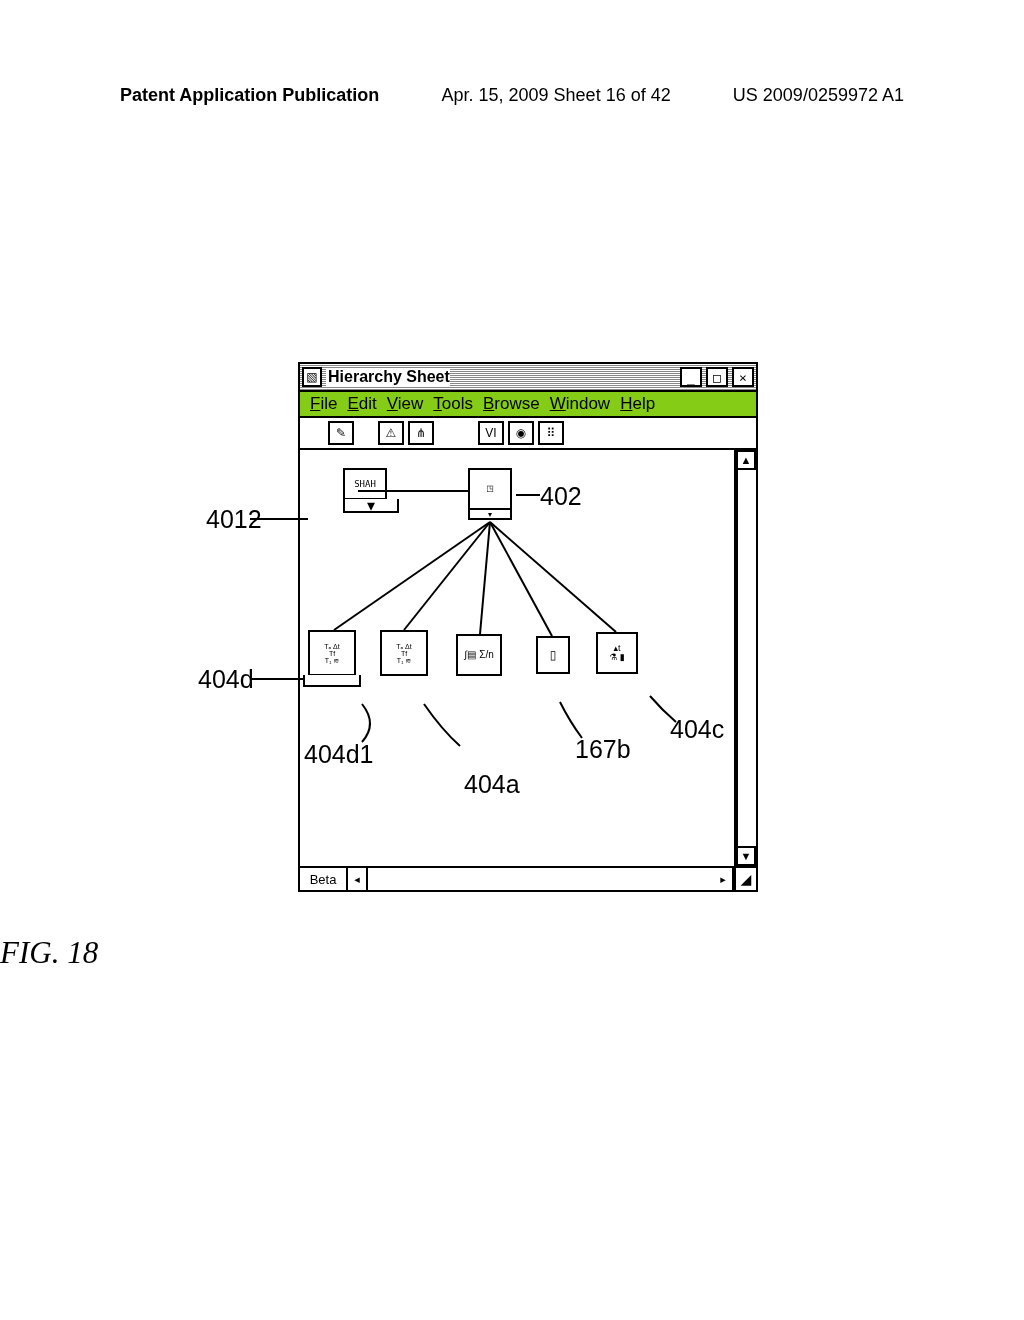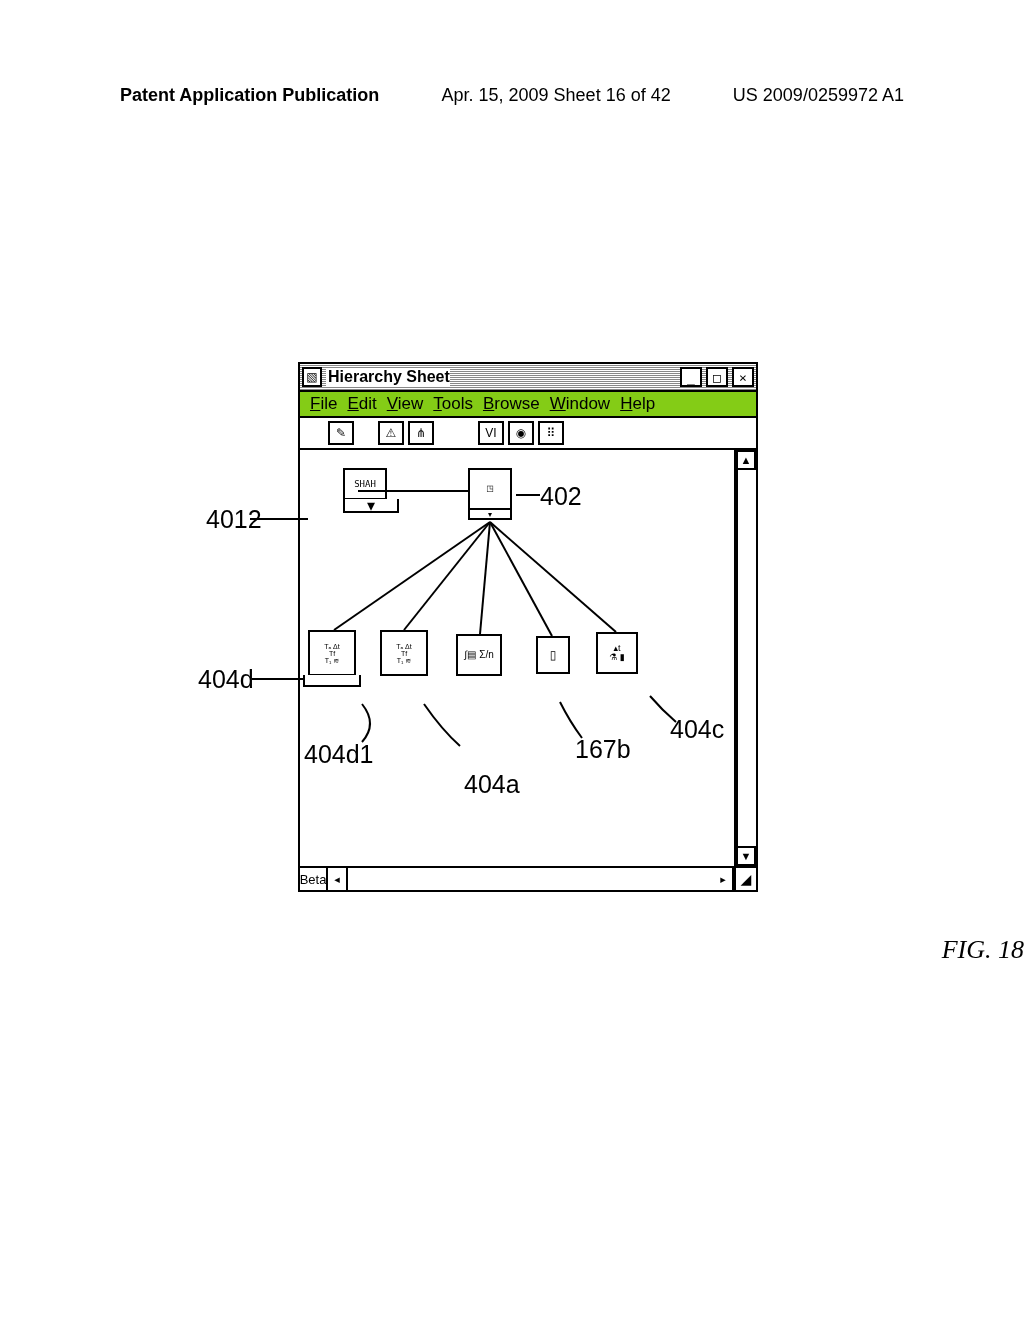--- a/index.html
+++ b/index.html
@@ -125,21 +125,21 @@
   .vscroll .track { flex: 1; border-left: 2px solid #000; border-right: 0; }
 
   .statusbar {
     height: 24px;
     border-top: 2px solid #000;
     display: flex;
     align-items: stretch;
     background: #fff;
   }
   .statusbar .label {
-    width: 28px;
+    width: 48px;
     border-right: 2px solid #000;
     display:flex;align-items:center;justify-content:center;
     font-size:13px;
   }
   .statusbar .harrow {
     width: 20px;
     border-right: 2px solid #000;
     display:flex;align-items:center;justify-content:center;
     font-size:11px;
     background:#fff;
@@ -185,23 +185,23 @@
   }
   .lead-line {
     position: absolute;
     background: #000;
     height: 2px;
   }
 
   .fig-caption {
     position: absolute;
     left: 0; width: 100%;
-    text-align: right;
+    text-align: left;
     font-style: italic;
-    font-size: 26px;
+    font-size: 31px;
     font-family: "Times New Roman", serif;
   }
 </style>
 </head>
 <body>
 
 <div class="header-row">
   <span class="left">Patent Application Publication</span>
   <span>Apr. 15, 2009  Sheet 16 of 42</span>
   <span>US 2009/0259972 A1</span>

